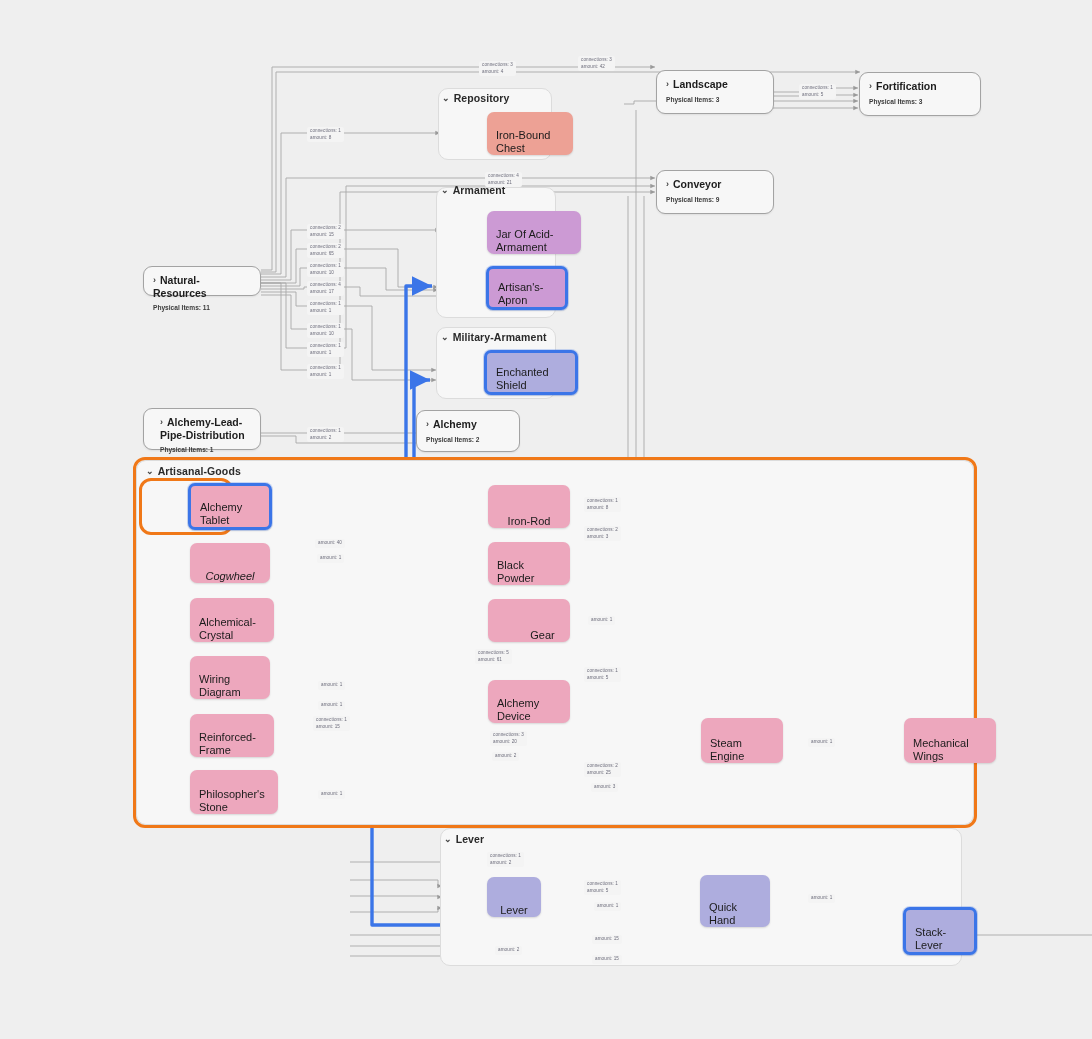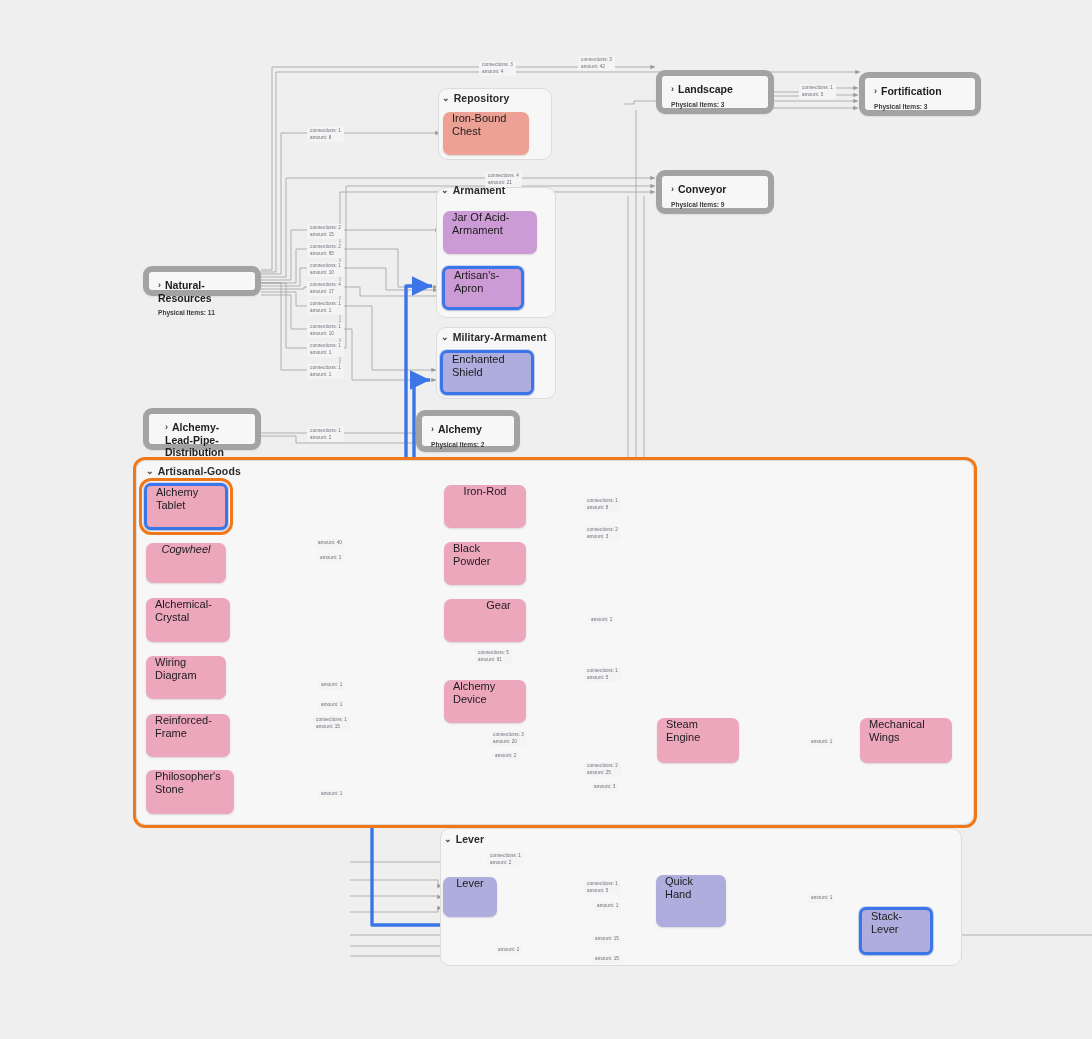--- a/index.html
+++ b/index.html
@@ -29,41 +29,42 @@
     color:#2a2a2a;
     letter-spacing:.1px;
     white-space:nowrap;
   }
   .chev{display:inline-block;margin-right:4px;color:#444;font-size:9px;transform:translateY(-1px);}
 
   
   .meta{
     position:absolute;
     background:#f7f7f7;
-    border:6px solid #a3a3a3;
+    border:1px solid #a3a3a3;
     border-radius:9px;
     box-sizing:border-box;
     box-shadow:0 1px 2px rgba(0,0,0,.07);
     padding:7px 9px;
   }
   .meta .mt{font-size:10.5px;font-weight:bold;color:#1d1d1d;line-height:1.18;}
   .meta .ms{font-size:6.6px;font-weight:bold;color:#3a3a3a;margin-top:5px;}
   .meta .chev{font-size:9px;}
 
   
   .node{
     position:absolute;
     box-sizing:border-box;
     border-radius:7px;
-    display:flex;align-items:flex-start;
+    display:flex;align-items:flex-end;
     padding:0 9px;
     font-size:11px;
     color:#1b1b1b;
     line-height:1.18;
     box-shadow:0 1px 2px rgba(0,0,0,.13);
+    margin-left:44px;
   }
   .node.center{justify-content:center;}
   .pink{background:#eda7bd;}
   .salmon{background:#eda195;}
   .orchid{background:#cc9ad4;}
   .periwinkle{background:#aeadde;}
   .sel{
     border:3px solid #3b75e8;
     box-shadow:0 0 0 1px rgba(59,117,232,.25),0 1px 2px rgba(0,0,0,.13);
   }

